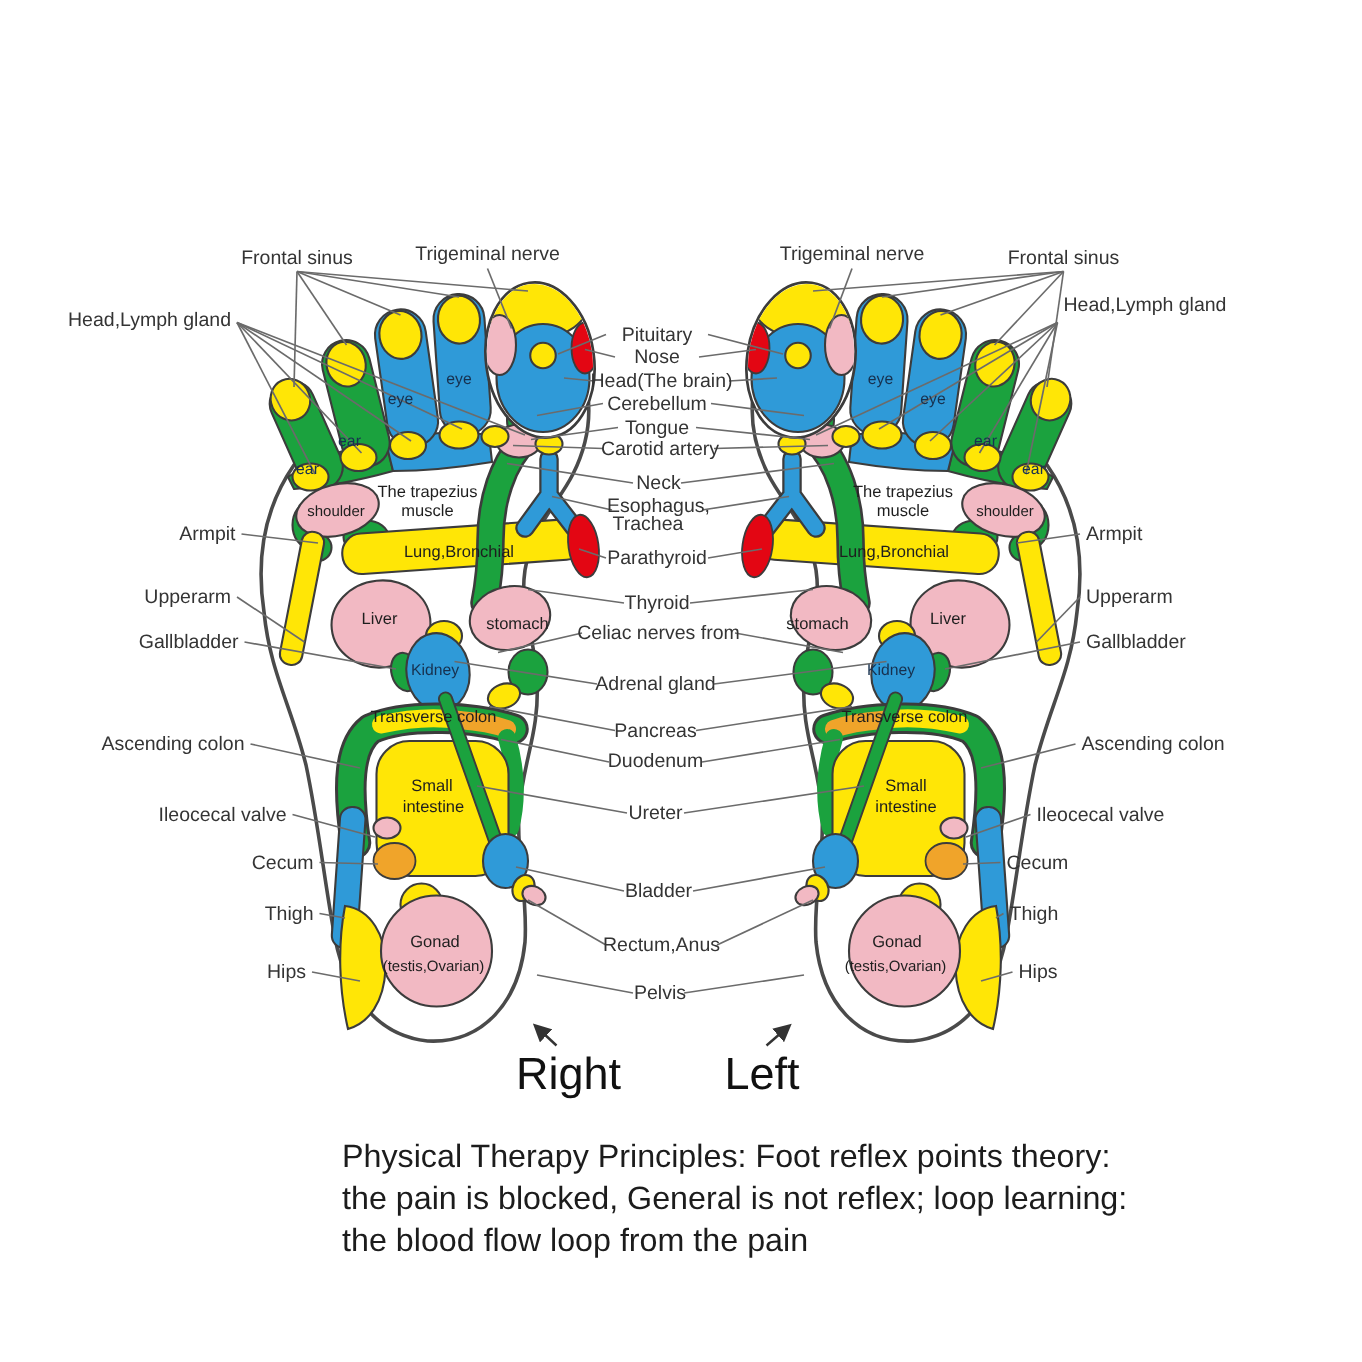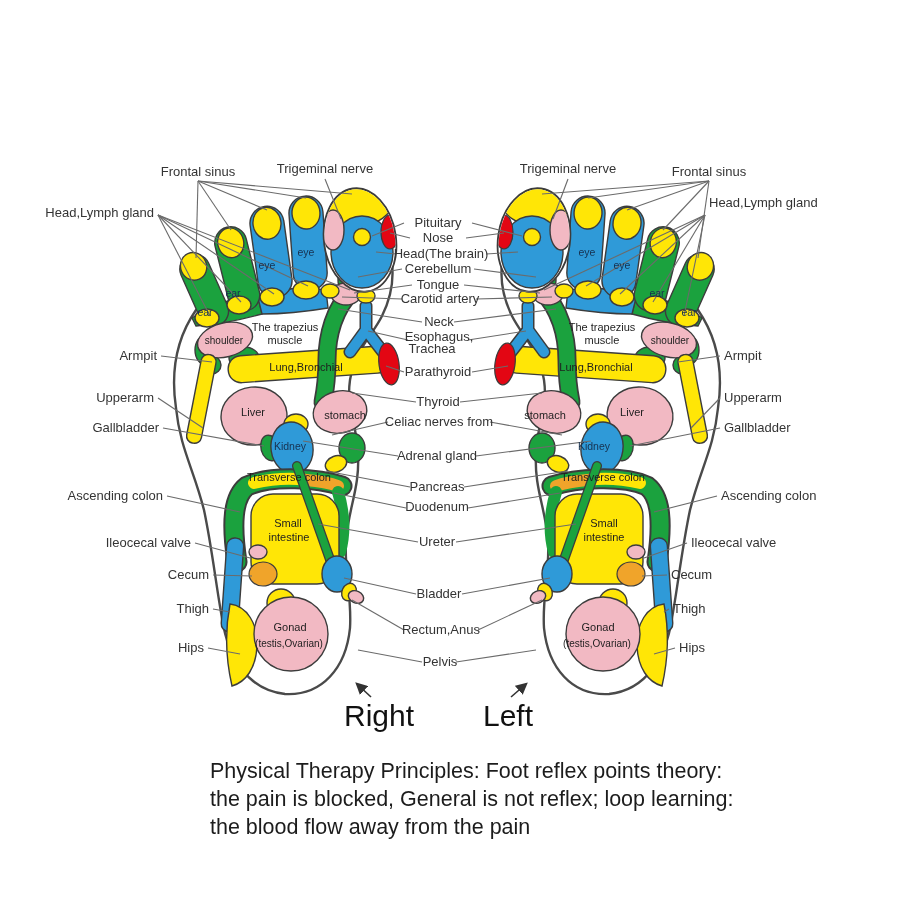--- a/index.html
+++ b/index.html
@@ -20,21 +20,21 @@
   .bandB{fill:none;stroke:#2f9ad8;stroke-linecap:round;}
   .lead{stroke:#6b6b6b;stroke-width:1.1;}
   text{fill:#343434;}
   .lbl{font-size:13px;}
   .ctr{text-anchor:middle;}
   .endA{text-anchor:end;}
   .inl{font-size:11px;fill:#1e1e1e;text-anchor:middle;}
   .inls{font-size:10.5px;fill:#17314f;text-anchor:middle;}
   .inlt{font-size:10px;fill:#1e1e1e;text-anchor:middle;}
   .foot-cap{font-size:30px;fill:#111;text-anchor:middle;}
-  #caption{position:absolute;left:210px;top:757px;width:580px;
+  #caption{position:absolute;left:228px;top:757px;width:580px;
            font-size:21.5px;line-height:28px;color:#1c1c1c;}
 </style>
 </head>
 <body>
 
 <div id="stage">
 <svg width="908" height="908" viewBox="0 0 908 908">
   <defs>
     <marker id="arrow" viewBox="0 0 10 10" refX="8" refY="5" markerWidth="7.5" markerHeight="7.5" orient="auto-start-reverse">
       <path d="M0,0 L10,5 L0,10 z" fill="#333"></path>
@@ -337,15 +337,15 @@
     <text class="lbl" x="679" y="652">Hips</text>
   </g>
 
   <text class="foot-cap" x="379" y="726">Right</text>
   <text class="foot-cap" x="508" y="726">Left</text>
 </svg>
 
 <div id="caption">
   <div>Physical Therapy Principles: Foot reflex points theory:</div>
   <div>the pain is blocked, General is not reflex; loop learning:</div>
-  <div>the blood flow away from the pain</div>
+  <div>the blood flow loop from the pain</div>
 </div>
 </div>
 
 </body></html>

